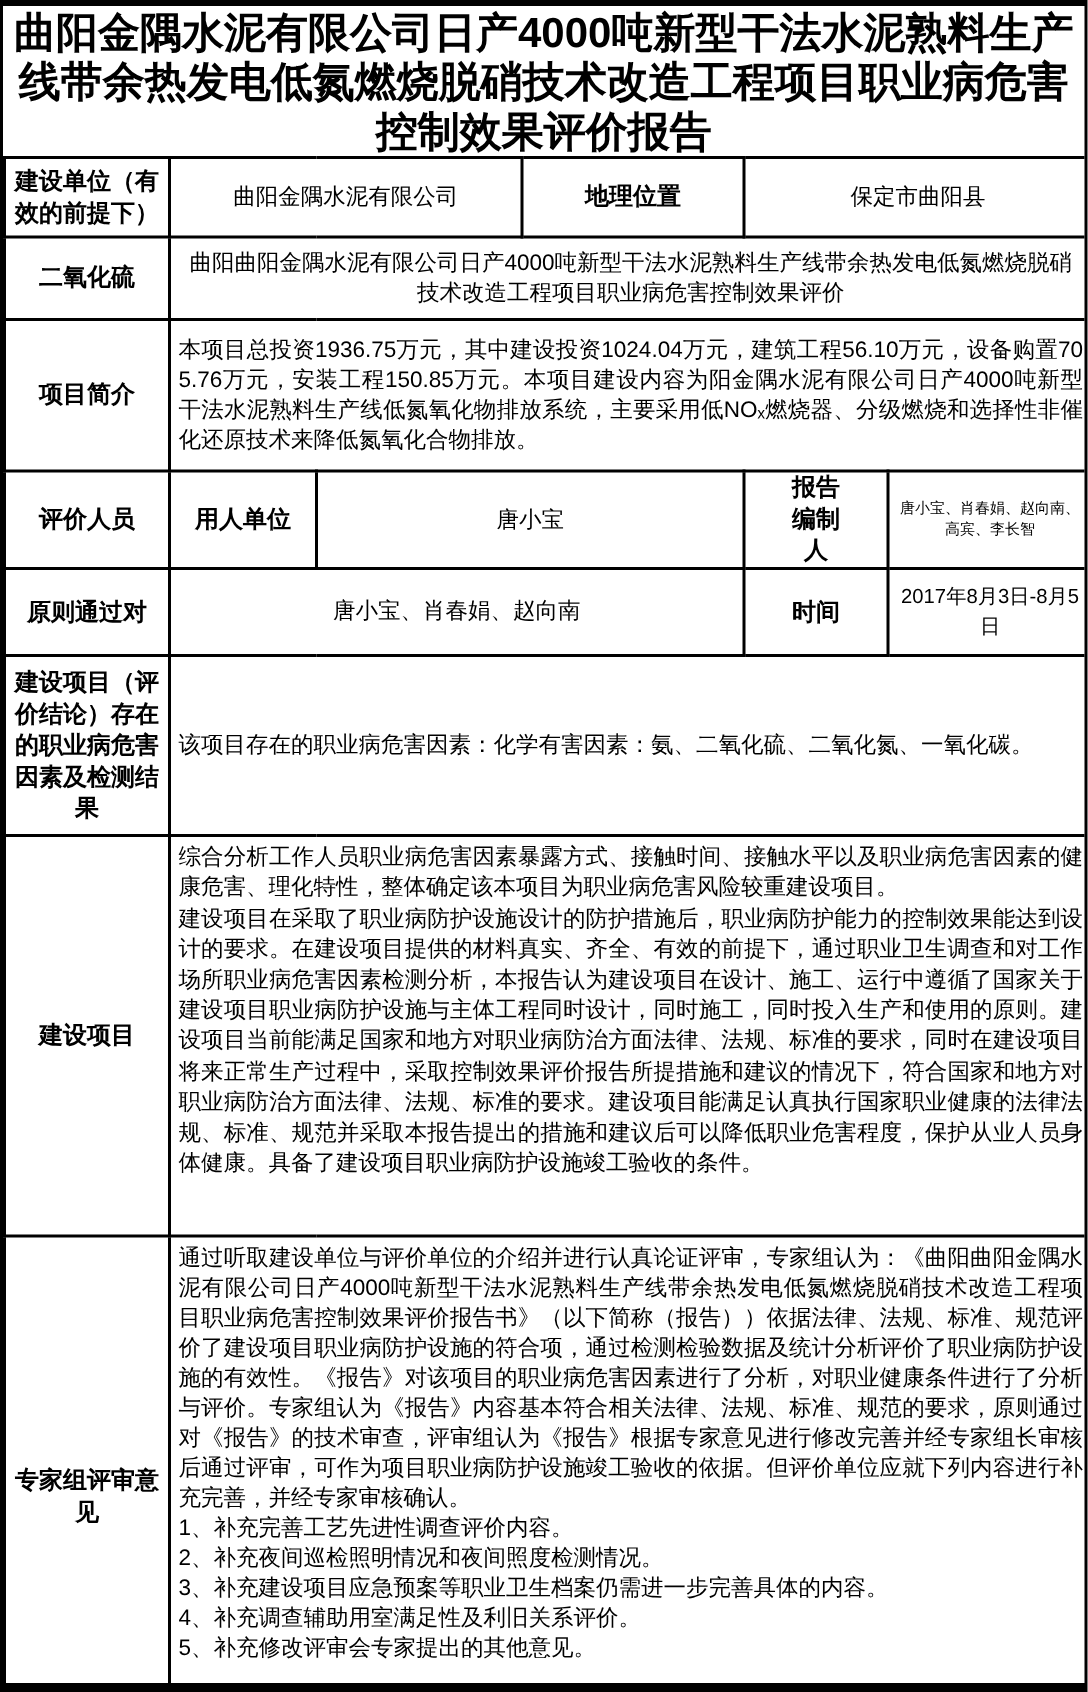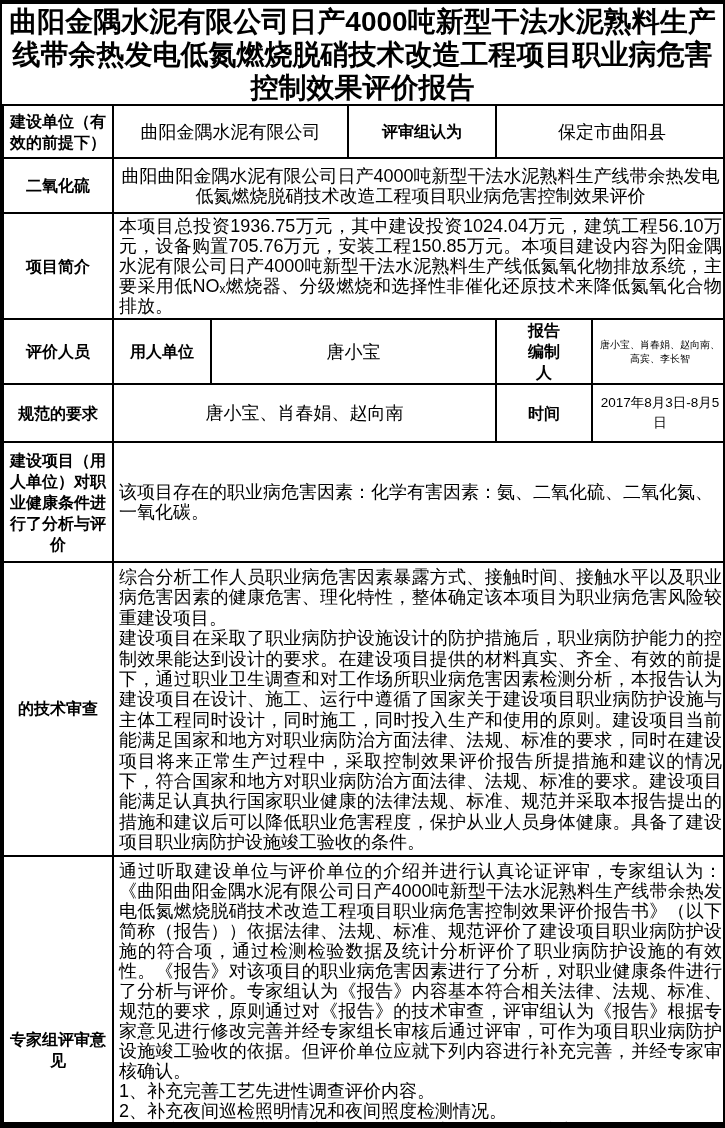--- a/index.html
+++ b/index.html
@@ -12,21 +12,21 @@
   }
   .title {
     height:100px; display:flex; align-items:center; justify-content:center;
     text-align:center; font-weight:bold; font-size:28px; line-height:33px;
     padding:0 2px;
     border-radius:19px;
   }
   table { width:100%; border-collapse:collapse; table-layout:fixed; }
   td {
     border:2px solid #000; padding:2px 5px; vertical-align:middle;
-    font-size:18px; line-height:20px; word-break:break-all;
+    font-size:15px; line-height:20px; word-break:break-all;
   }
   .lbl { font-weight:bold; font-size:16px; line-height:21px; text-align:center; padding:2px 1px; }
   .ctr  { text-align:center; }
   .just { text-align:justify; }
   .pre  { white-space:pre-wrap; }
   .top  { vertical-align:top; padding-top:4px; }
   .wrt  { font-size:10px; line-height:14px; text-align:center; padding:2px 3px; }
   .narrow { padding:0 24px;margin-top:32px; }
   .date { font-size:13.5px; text-align:center; padding:2px 1px; }
   .conc { line-height:20.4px; }
@@ -44,21 +44,21 @@
       <col style="width:137px">
     <col style="width:148px">
       <col style="width:96px">
       <col style="width:136px">
   </colgroup>
 
   <tbody>
       <tr style="height:53px">
     <td class="lbl">建设单位（有效的前提下）</td>
     <td class="ctr" colspan="2">曲阳金隅水泥有限公司</td>
-    <td class="lbl">评审组认为</td>
+    <td class="lbl">地理位置</td>
     <td class="ctr" colspan="2">保定市曲阳县</td>
   </tr>
 
   <tr style="height:55px">
     <td class="lbl">二氧化硫</td>
     <td class="ctr" colspan="5">曲阳曲阳金隅水泥有限公司日产4000吨新型干法水泥熟料生产线带余热发电低氮燃烧脱硝技术改造工程项目职业病危害控制效果评价</td>
   </tr>
 
   <tr style="height:101px">
     <td class="lbl">项目简介</td>
@@ -67,33 +67,33 @@
 
   <tr style="height:54px">
     <td class="lbl">评价人员</td>
     <td class="lbl">用人单位</td>
     <td class="ctr" colspan="2">唐小宝</td>
     <td class="lbl narrow">报告编制人</td>
     <td class="wrt">唐小宝、肖春娟、赵向南、高宾、李长智</td>
   </tr>
 
   <tr style="height:58px">
-    <td class="lbl">规范的要求</td>
+    <td class="lbl">原则通过对</td>
     <td class="ctr" colspan="3">唐小宝、肖春娟、赵向南</td>
     <td class="lbl">时间</td>
     <td class="date">2017年8月3日-8月5日</td>
   </tr>
 
   <tr style="height:120px">
-    <td class="lbl">建设项目（用人单位）对职业健康条件进行了分析与评价</td>
+    <td class="lbl">建设项目（评价结论）存在的职业病危害因素及检测结果</td>
     <td colspan="5">该项目存在的职业病危害因素：化学有害因素：氨、二氧化硫、二氧化氮、一氧化碳。</td>
   </tr>
 
   <tr style="height:267px">
-    <td class="lbl">的技术审查</td>
+    <td class="lbl">建设项目</td>
     <td class="just pre top conc" colspan="5">综合分析工作人员职业病危害因素暴露方式、接触时间、接触水平以及职业病危害因素的健康危害、理化特性，整体确定该本项目为职业病危害风险较重建设项目。
 建设项目在采取了职业病防护设施设计的防护措施后，职业病防护能力的控制效果能达到设计的要求。在建设项目提供的材料真实、齐全、有效的前提下，通过职业卫生调查和对工作场所职业病危害因素检测分析，本报告认为建设项目在设计、施工、运行中遵循了国家关于建设项目职业病防护设施与主体工程同时设计，同时施工，同时投入生产和使用的原则。建设项目当前能满足国家和地方对职业病防治方面法律、法规、标准的要求，同时在建设项目将来正常生产过程中，采取控制效果评价报告所提措施和建议的情况下，符合国家和地方对职业病防治方面法律、法规、标准的要求。建设项目能满足认真执行国家职业健康的法律法规、标准、规范并采取本报告提出的措施和建议后可以降低职业危害程度，保护从业人员身体健康。具备了建设项目职业病防护设施竣工验收的条件。</td>
   </tr>
 
   <tr style="height:311px">
     <td class="lbl">专家组评审意见</td>
     <td class="just pre top opin" colspan="5">通过听取建设单位与评价单位的介绍并进行认真论证评审，专家组认为：《曲阳曲阳金隅水泥有限公司日产4000吨新型干法水泥熟料生产线带余热发电低氮燃烧脱硝技术改造工程项目职业病危害控制效果评价报告书》（以下简称（报告））依据法律、法规、标准、规范评价了建设项目职业病防护设施的符合项，通过检测检验数据及统计分析评价了职业病防护设施的有效性。《报告》对该项目的职业病危害因素进行了分析，对职业健康条件进行了分析与评价。专家组认为《报告》内容基本符合相关法律、法规、标准、规范的要求，原则通过对《报告》的技术审查，评审组认为《报告》根据专家意见进行修改完善并经专家组长审核后通过评审，可作为项目职业病防护设施竣工验收的依据。但评价单位应就下列内容进行补充完善，并经专家审核确认。
 1、补充完善工艺先进性调查评价内容。
 2、补充夜间巡检照明情况和夜间照度检测情况。
 3、补充建设项目应急预案等职业卫生档案仍需进一步完善具体的内容。

